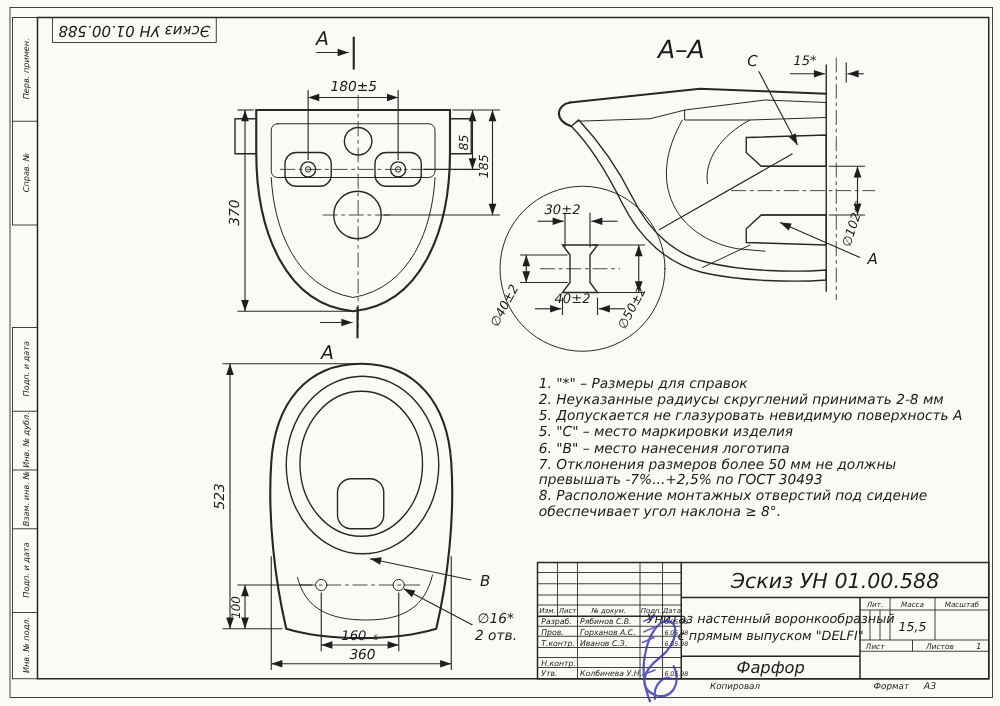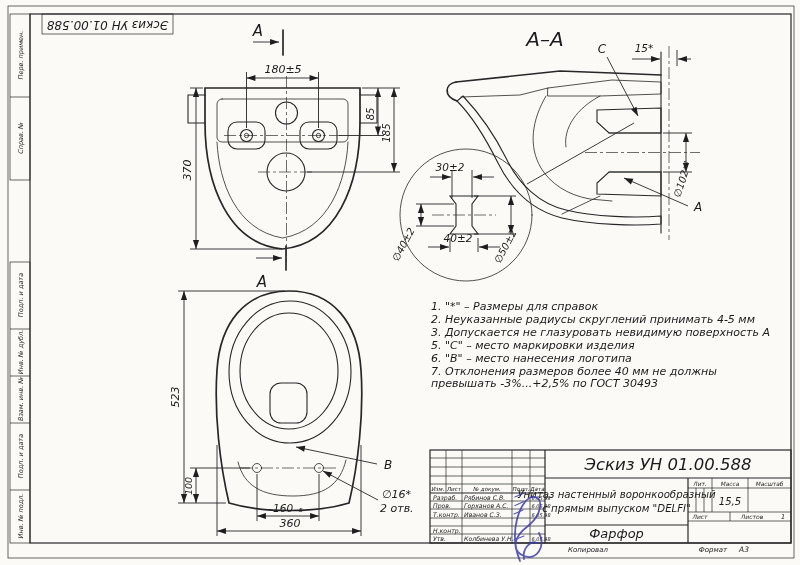--- a/index.html
+++ b/index.html
@@ -284,20 +284,21 @@
     <path d="M524,559 C522,548 531,540 537,543"></path>
     <path d="M515,497 l9,-4" stroke-width="1.2"></path>
     <path d="M515,505.5 l9,-4" stroke-width="1.2"></path>
     <path d="M514,514 l9,-4" stroke-width="1.2"></path>
     <path d="M514,540 l10,-4" stroke-width="1.2"></path>
   </g>
 </svg>
 
 <div class="notes">
   <div>1. "*" – Размеры для справок</div>
-  <div>2. Неуказанные радиусы скруглений принимать 4-5 мм</div>
-  <div>3. Допускается не глазуровать невидимую поверхность А</div>
+  <div>2. Неуказанные радиусы скруглений принимать 2-8 мм</div>
+  <div>5. Допускается не глазуровать невидимую поверхность А</div>
   <div>5. "С" – место маркировки изделия</div>
   <div>6. "В" – место нанесения логотипа</div>
-  <div>7. Отклонения размеров более 40 мм не должны превышать -3%...+2,5% по ГОСТ 30493</div>
+  <div>7. Отклонения размеров более 50 мм не должны превышать -7%...+2,5% по ГОСТ 30493</div>
+  <div>8. Расположение монтажных отверстий под сидение обеспечивает угол наклона ≥ 8°.</div>
 </div>
 
 </div>
 
 </body></html>

